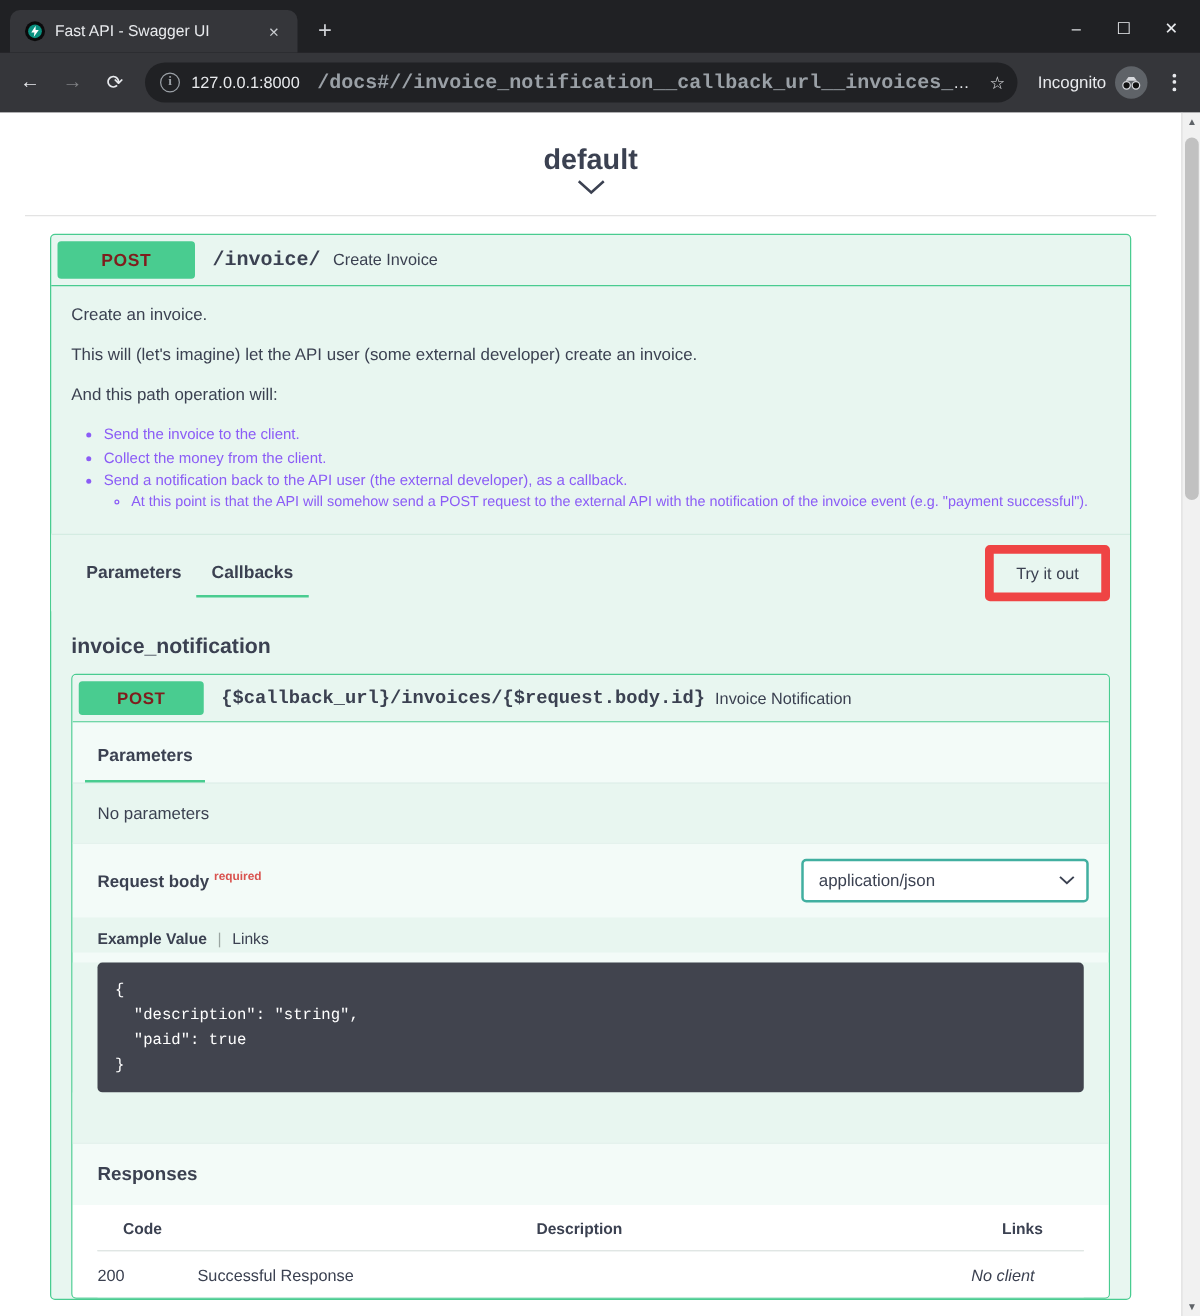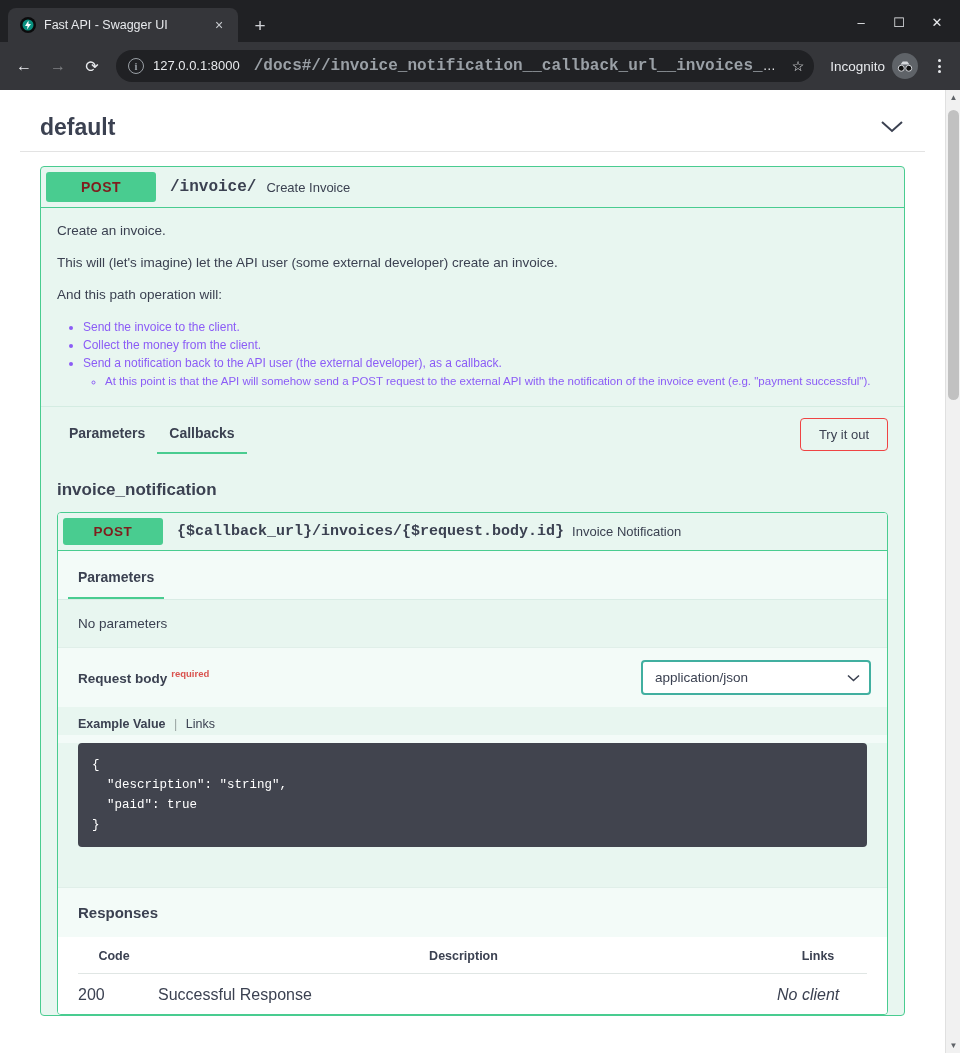--- a/index.html
+++ b/index.html
@@ -166,20 +166,21 @@
   .content {
     padding: 24px 20px 0 20px;
   }
 
   
   .section-head {
     display: flex; align-items: center; justify-content: space-between;
     border-bottom: 1px solid #e3e3e3;
     padding: 0 20px 10px 20px;
     margin: 0 0 14px 0;
+    flex-direction: column;
   }
   .section-title {
     font-family: "Liberation Sans", sans-serif;
     font-size: 23px; font-weight: bold; color: #3b4151;
   }
   .chev {
     color: #3b4151;
   }
 
   
@@ -244,21 +245,21 @@
     background: #e8f6f0;
   }
   .optab {
     font-size: 14px; color: #3b4151; font-weight: bold;
     padding: 10px 12px 11px 12px;
     border-bottom: 2px solid transparent;
   }
   .optab.active { border-bottom-color: #49cc90; }
   .tryout {
     margin-left: auto;
-    border: 1px solid #ef4444;
+    border: 7px solid #ef4444;
     border-radius: 4px;
     background: transparent;
     color: #3b4151;
     font-size: 13px;
     padding: 8px 18px;
     font-family: "Liberation Sans", sans-serif;
   }
 
   .callback-name {
     font-size: 17px; font-weight: bold; color: #3b4151;
@@ -373,21 +374,21 @@
     background: #fff;
   }
   .resp-table th {
     text-align: center;
     font-size: 12.5px; color: #3b4151;
     font-weight: bold;
     padding: 12px 8px 10px 0;
     border-bottom: 1px solid #e0e6e4;
   }
   .resp-table td {
-    font-size: 16px; color: #3b4151;
+    font-size: 13px; color: #3b4151;
     padding: 12px 8px 10px 0;
     vertical-align: top;
   }
   .resp-wrap { padding: 0 20px; background: #fff; }
   .col-code { width: 80px; }
   .col-desc { width: auto; }
   .col-links { width: 90px; text-align: left; }
   .nolinks { font-style: italic; color: #3b4151; }
 </style>
 </head>

